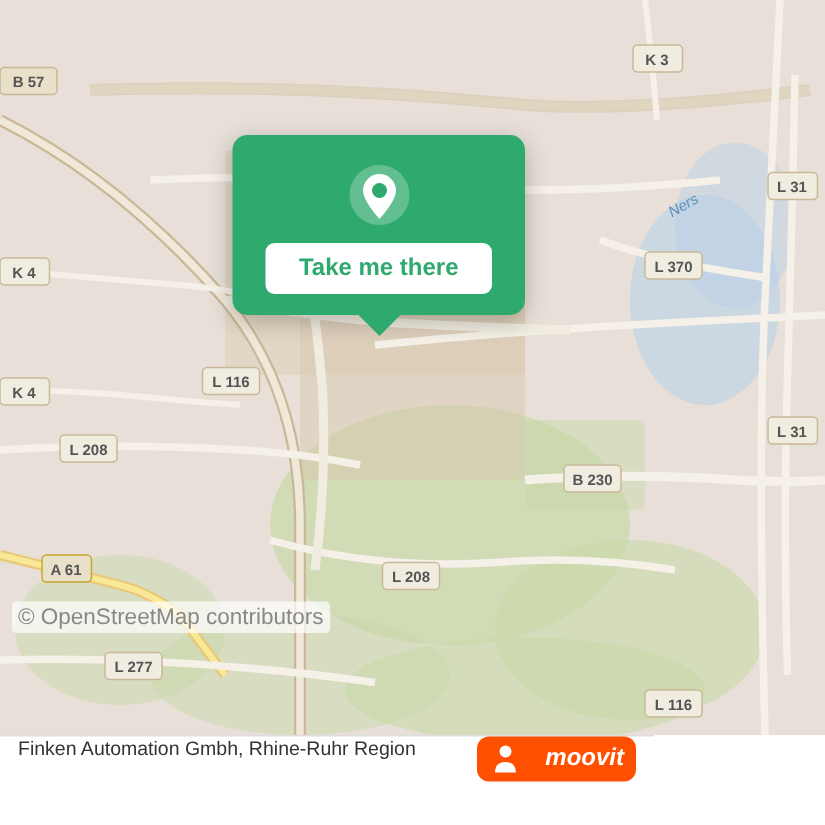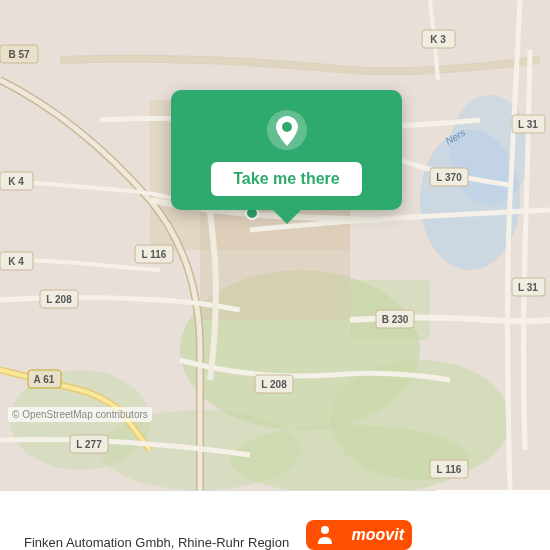--- a/index.html
+++ b/index.html
@@ -19,30 +19,29 @@
       height: 100%;
       position: absolute;
       top: 0; left: 0;
     }
 
     
     #popup {
       position: absolute;
       top: 90px;
       left: 155px;
-      width: 231px;
+      width: 195px;
       background: #2faa6e;
       border-radius: 10px;
       display: flex;
       flex-direction: column;
       align-items: center;
       padding: 18px 10px 14px 10px;
       box-shadow: 0 4px 16px rgba(0,0,0,0.25);
       z-index: 10;
-      margin-left: 16px;
     }
 
     #popup::after {
       content: '';
       position: absolute;
       bottom: -14px;
       left: 50%;
       transform: translateX(-50%);
       width: 0; height: 0;
       border-left: 14px solid transparent;
@@ -67,34 +66,34 @@
       cursor: pointer;
       white-space: nowrap;
     }
 
     
     #footer {
       width: 436px;
       height: 60px;
       background: white;
       display: flex;
-      align-items: flex-end;
-      padding: 0 24px;
+      align-items: flex-start;
+      padding: 0 12px;
       border-top: 1px solid #ddd;
       position: relative;
     }
 
     #footer-text {
       font-size: 13px;
       color: #333;
       flex: 1;
     }
 
     #copyright {
-      font-size: 10px;
+      font-size: 15px;
       color: #888;
       position: absolute;
       bottom: 68px;
       left: 8px;
       background: rgba(255,255,255,0.7);
       padding: 2px 4px;
       border-radius: 3px;
     }
 
     

